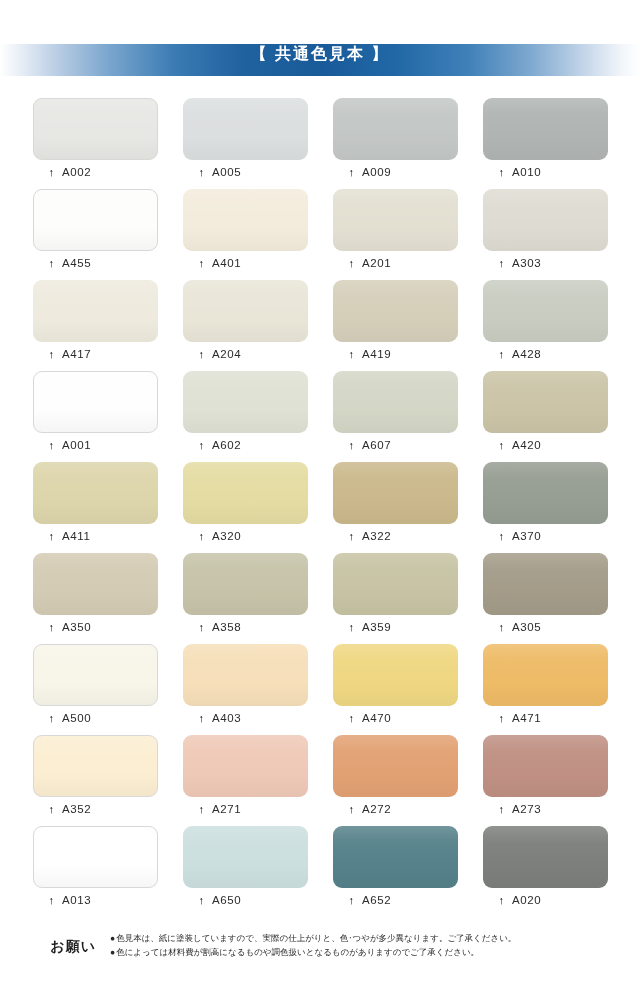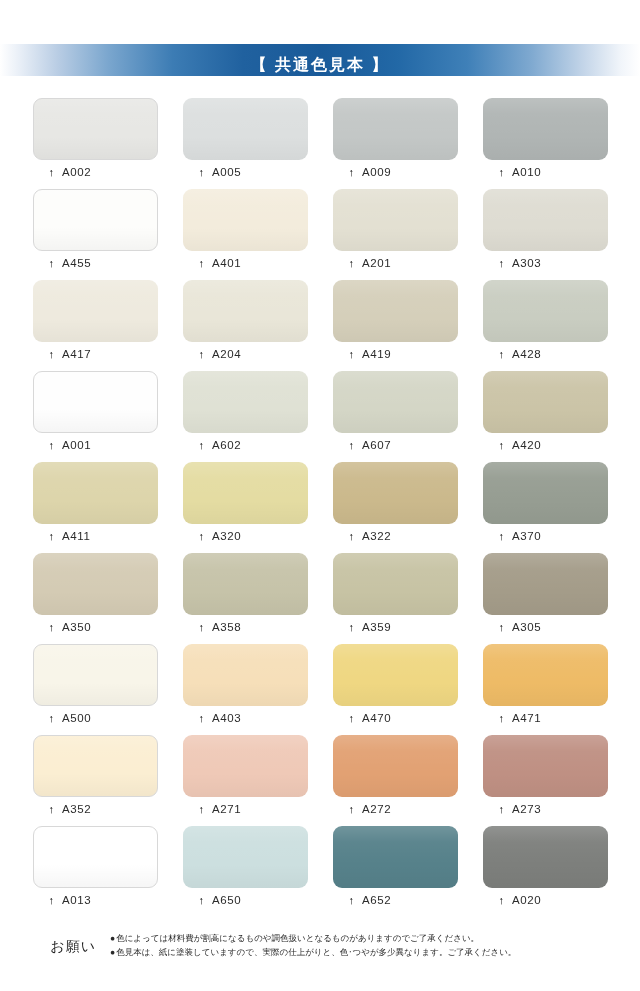--- a/index.html
+++ b/index.html
@@ -34,21 +34,21 @@
       #3c7cb4 27%,
       #20619f 38%,
       #195a99 50%,
       #2268a6 62%,
       #3f80b8 73%,
       #7fa9d0 83%,
       #c2d4e8 91%,
       #f1f5fa 97%,
       #ffffff 100%);
     display: flex;
-    align-items: flex-end;
+    align-items: flex-start;
     justify-content: center;
   }
   .banner-title {
     color: #ffffff;
     font-size: 16px;
     font-weight: bold;
     letter-spacing: 2px;
     white-space: nowrap;
   }
 
@@ -105,21 +105,21 @@
     top: 932px;
     width: 640px;
     display: flex;
     align-items: flex-start;
   }
   .footer-heading {
     width: 110px;
     text-align: right;
     padding-right: 14px;
     font-size: 14px;
-    font-weight: normal;
+    font-weight: bold;
     color: #1d1d1d;
     letter-spacing: 1px;
     padding-top: 6px;
     box-sizing: border-box;
   }
   .notes {
     flex: 1;
   }
   .note {
     font-size: 8.5px;
@@ -410,16 +410,16 @@
           <span class="arrow">↑</span>
           <span>A020</span>
         </div>
       </div>
     </div>
   </div>
 
 <div class="footer">
   <div class="footer-heading">お願い</div>
   <div class="notes" id="footer-notes">
+      <div class="note"><span class="bullet">●</span><span>色見本は、紙に塗装していますので、実際の仕上がりと、色･つやが多少異なります。ご了承ください。</span></div>
       <div class="note"><span class="bullet">●</span><span>色によっては材料費が割高になるものや調色扱いとなるものがありますのでご了承ください。</span></div>
-      <div class="note"><span class="bullet">●</span><span>色見本は、紙に塗装していますので、実際の仕上がりと、色･つやが多少異なります。ご了承ください。</span></div>
     </div>
 </div>
 
 </body></html>

